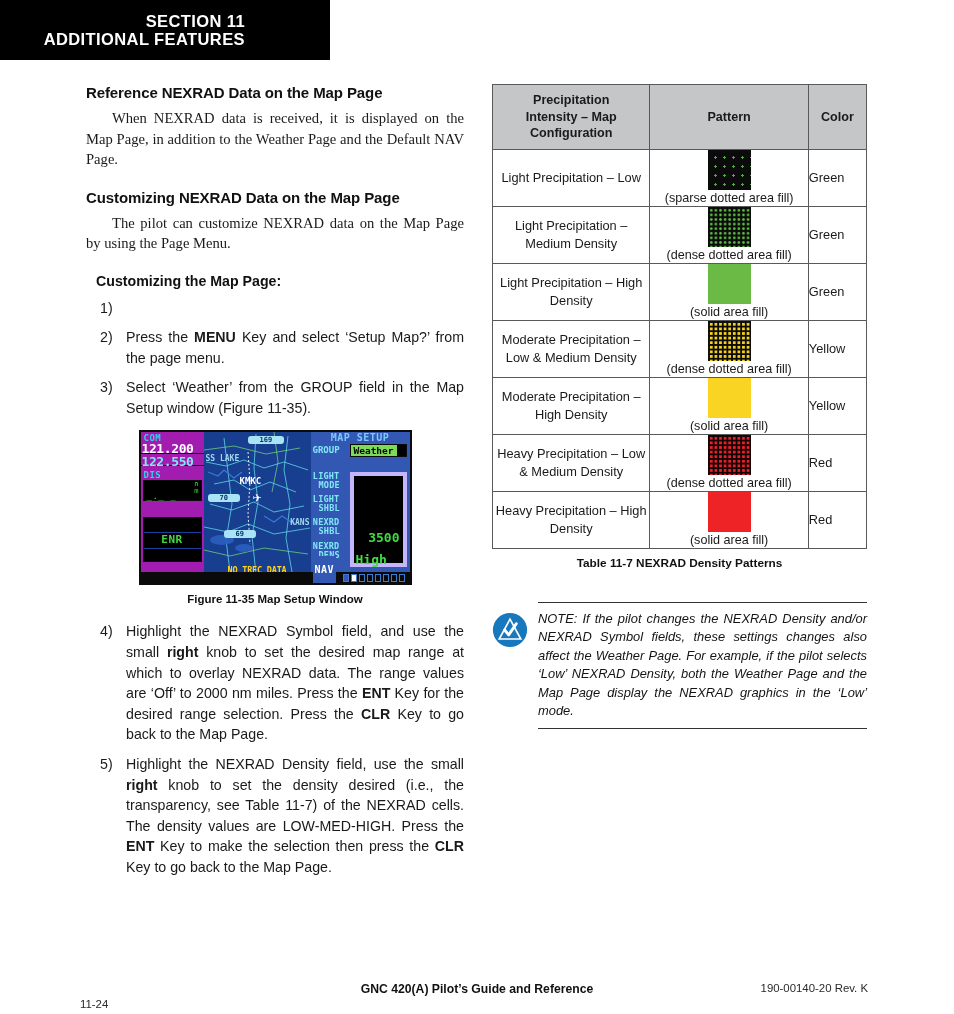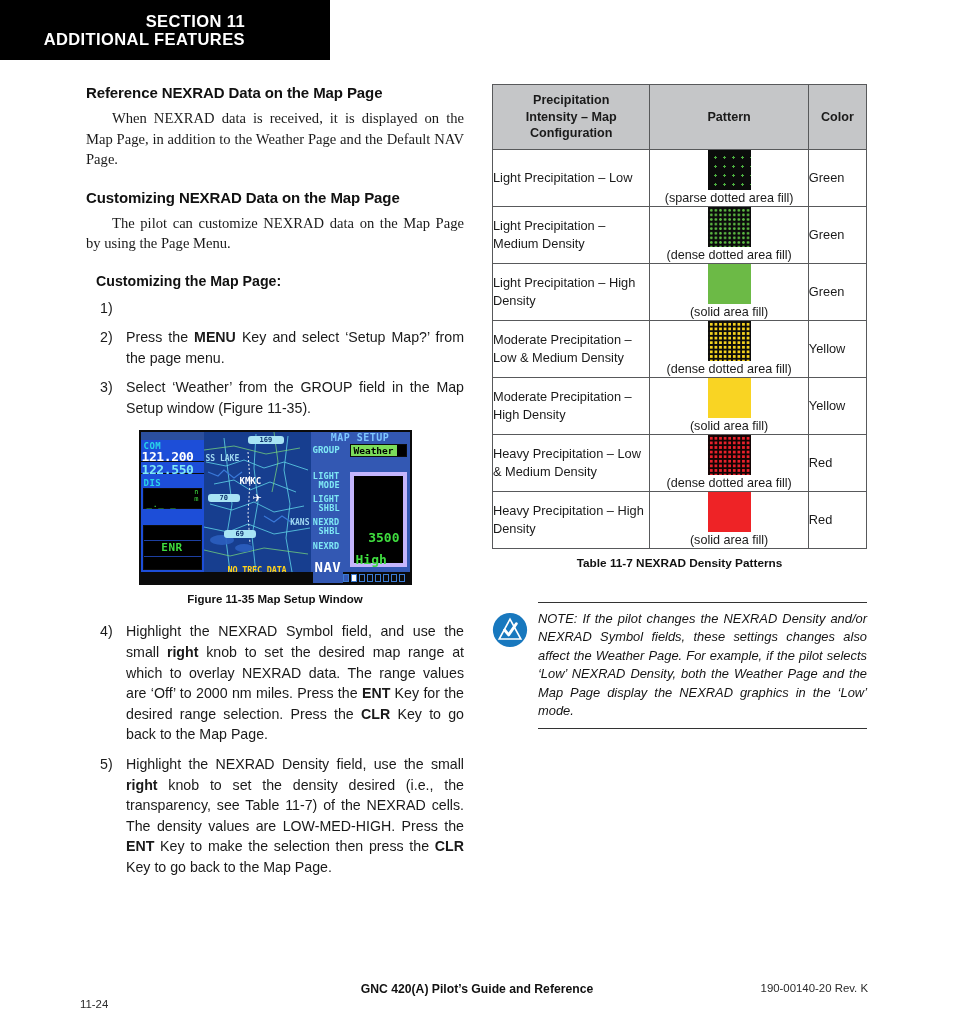--- a/index.html
+++ b/index.html
@@ -98,22 +98,22 @@
     box-sizing:border-box;
     position:relative;
     display:block;
     font-family:"DejaVu Sans Mono", monospace;
     overflow:hidden;
   }
   .gps *{box-sizing:border-box;}
 
   
   .gps-left{
-    position:absolute;left:0;top:8px;width:84px;height:145px;
-    background:#1d4ed8;
+    position:absolute;left:0;top:0;width:84px;height:145px;
+    background:#a21caf;
   }
   .lbl-com{
     position:absolute;left:3px;top:1px;
     color:#2ad4e8;font-size:9px;font-weight:bold;letter-spacing:.5px;
   }
   .freq1{
     position:absolute;left:1px;top:9px;
     color:#ffffff;font-size:13px;font-weight:bold;letter-spacing:-0.4px;
   }
   .freq2{
@@ -213,21 +213,21 @@
     position:absolute;left:2px;top:76px;color:#3fdc3f;font-size:13px;font-weight:bold;
   }
 
   
   .gps-bottom{
     position:absolute;left:0;bottom:0;width:100%;height:11px;
     background:#0a0a0a;
   }
   .nav-lbl{
     position:absolute;left:172px;bottom:0px;color:#ffffff;background:#3358b3;
-    font-size:14px;font-weight:bold;padding:8px 2px;letter-spacing:.5px;
+    font-size:10px;font-weight:bold;padding:8px 2px;letter-spacing:.5px;
   }
   .nav-seg{
     position:absolute;bottom:1.5px;width:6px;height:8px;
     border:1px solid #3b7bd4;
   }
 
   .fig-caption{
     text-align:center;
     font-size:11.5px;font-weight:bold;
     margin-top:8px;
@@ -253,21 +253,21 @@
     line-height:16.5px;
   }
   col.c1{width:157px;}
   col.c2{width:158px;}
   col.c3{width:58px;}
 
   td.cell-label{
     font-size:12.8px;
     line-height:17.5px;
     padding:7px 6px 7px 8px;
-    text-align:left;
+    text-align:center;
   }
   td.cell-pattern{
     text-align:center;
     padding:6px 4px 5px 4px;
   }
   td.cell-color{
     font-size:12.8px;
     padding-left:7px;
     text-align:left;
   }

